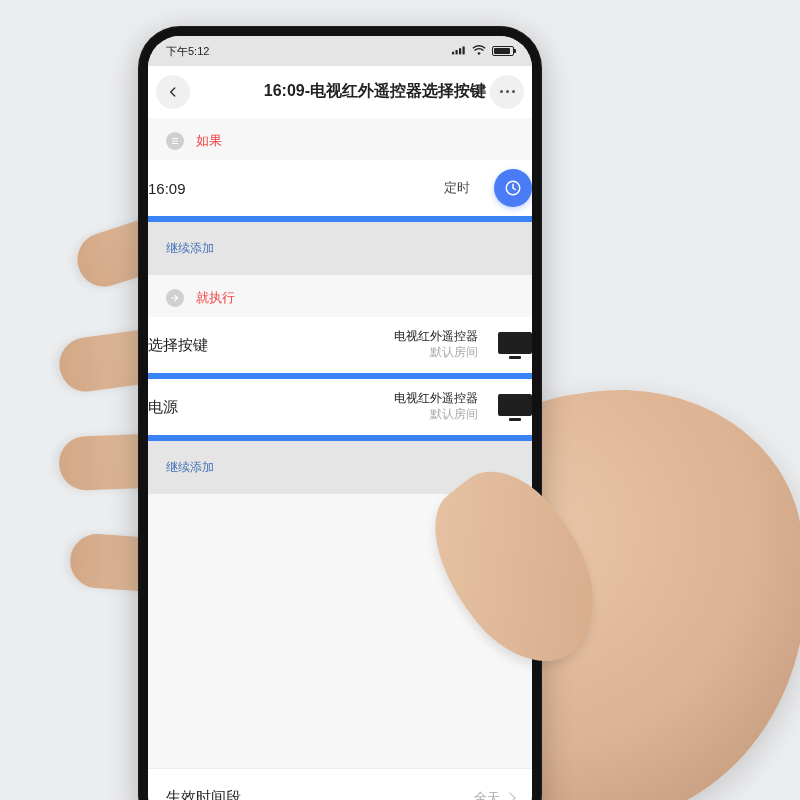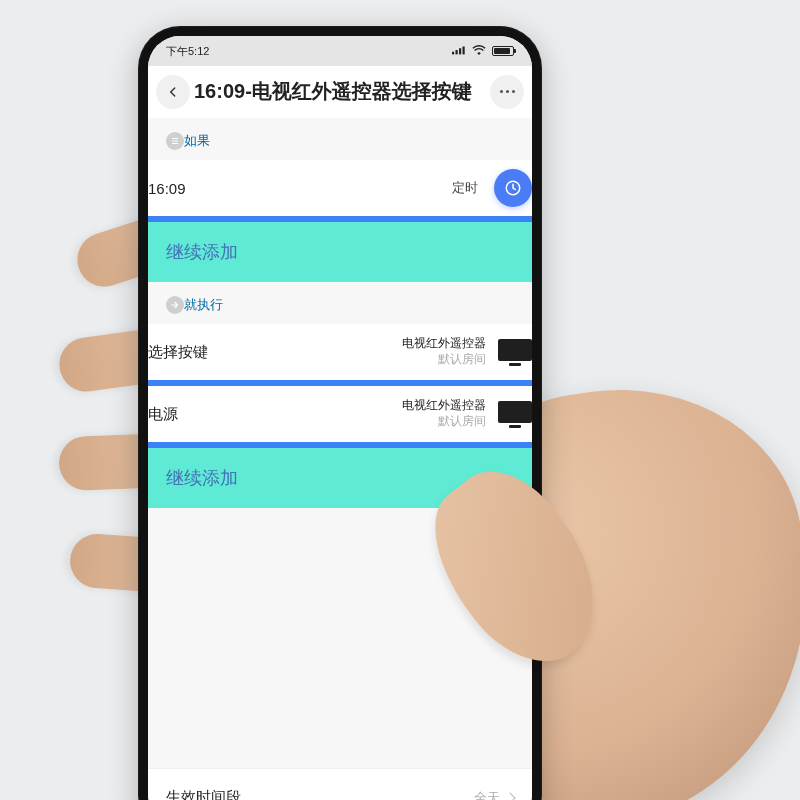--- a/index.html
+++ b/index.html
@@ -63,51 +63,51 @@
   .back-btn, .more-btn {
     width: 34px; height: 34px; border-radius: 50%;
     background: #f0f0f0;
     display:flex; align-items:center; justify-content:center;
     flex-shrink:0;
   }
   .back-btn svg { width: 14px; height: 14px; }
   .more-btn .dots { display:flex; gap:3px;}
   .more-btn .dots span { width:3px; height:3px; background:#555; border-radius:50%; }
   .header-title {
-    flex:1; text-align:left; font-size: 20px; font-weight:600; color:#222;
+    flex:1; text-align:right; font-size: 16px; font-weight:600; color:#222;
     white-space:nowrap; overflow:hidden; text-overflow:ellipsis;
     padding:0 4px;
   }
 
   .content { flex:1; overflow:auto; display:flex; flex-direction:column; }
 
   .section-label {
-    display:flex; align-items:center; gap:0;
+    display:flex; align-items:center; gap:12px;
     padding: 14px 18px 10px;
-    color:#0369a1; font-size:13px;
+    color:#ef4444; font-size:13px;
     background:#f7f7f7;
   }
   .section-label .circle-icon {
     width:18px;height:18px;border-radius:50%;background:#cfcfcf;
     display:flex;align-items:center;justify-content:center;color:#fff;font-size:10px;
   }
   .section-label .circle-icon svg{width:10px;height:10px;}
 
   .row {
     background:#fff;
     min-height:62px;
     display:flex; align-items:center;
     padding: 0 0;
     border-bottom:6px solid #3b82f6;
     font-size:15px;
     color:#222;
   }
   .row:last-of-type { border-bottom:none; }
   .row .main { flex:1; }
-  .row .side { display:flex; align-items:center; gap:12px; }
+  .row .side { display:flex; align-items:center; gap:20px; }
   .row .side .sub { text-align:right; line-height:1.25; }
   .row .side .sub .t1 { font-size:12px; color:#222;font-family:Liberation Mono, monospace; }
   .row .side .sub .t2 { font-size:12px; color:#aaa; }
 
   .clock-badge {
     width:38px;height:38px;border-radius:50%;background:#4a7cf5;
     display:flex;align-items:center;justify-content:center;
     box-shadow:0 2px 6px rgba(74,124,245,0.35);
   }
   .clock-badge svg{width:18px;height:18px;}
@@ -116,23 +116,23 @@
   .tv-icon {
     width:34px;height:22px;background:#1f1f1f;border-radius:2px;position:relative;
   }
   .tv-icon::after{
     content:'';position:absolute;left:50%;bottom:-5px;transform:translateX(-50%);
     width:12px;height:3px;background:#1f1f1f;border-radius:1px;
   }
   .tv-wrap{height:30px;display:flex;align-items:flex-start;padding-top:2px;}
 
   .link-row {
-    background:#5eead4;
+    background:#e5e5e5;
     padding: 18px 18px;
-    font-size:18px;
+    font-size:12px;
     color:#4571b8;
   }
 
   .spacer { flex:1; background:#f7f7f7; min-height:40px;}
 
   .footer-row {
     background:#fff;
     height:58px;
     display:flex; align-items:center;
     padding:0 18px;

